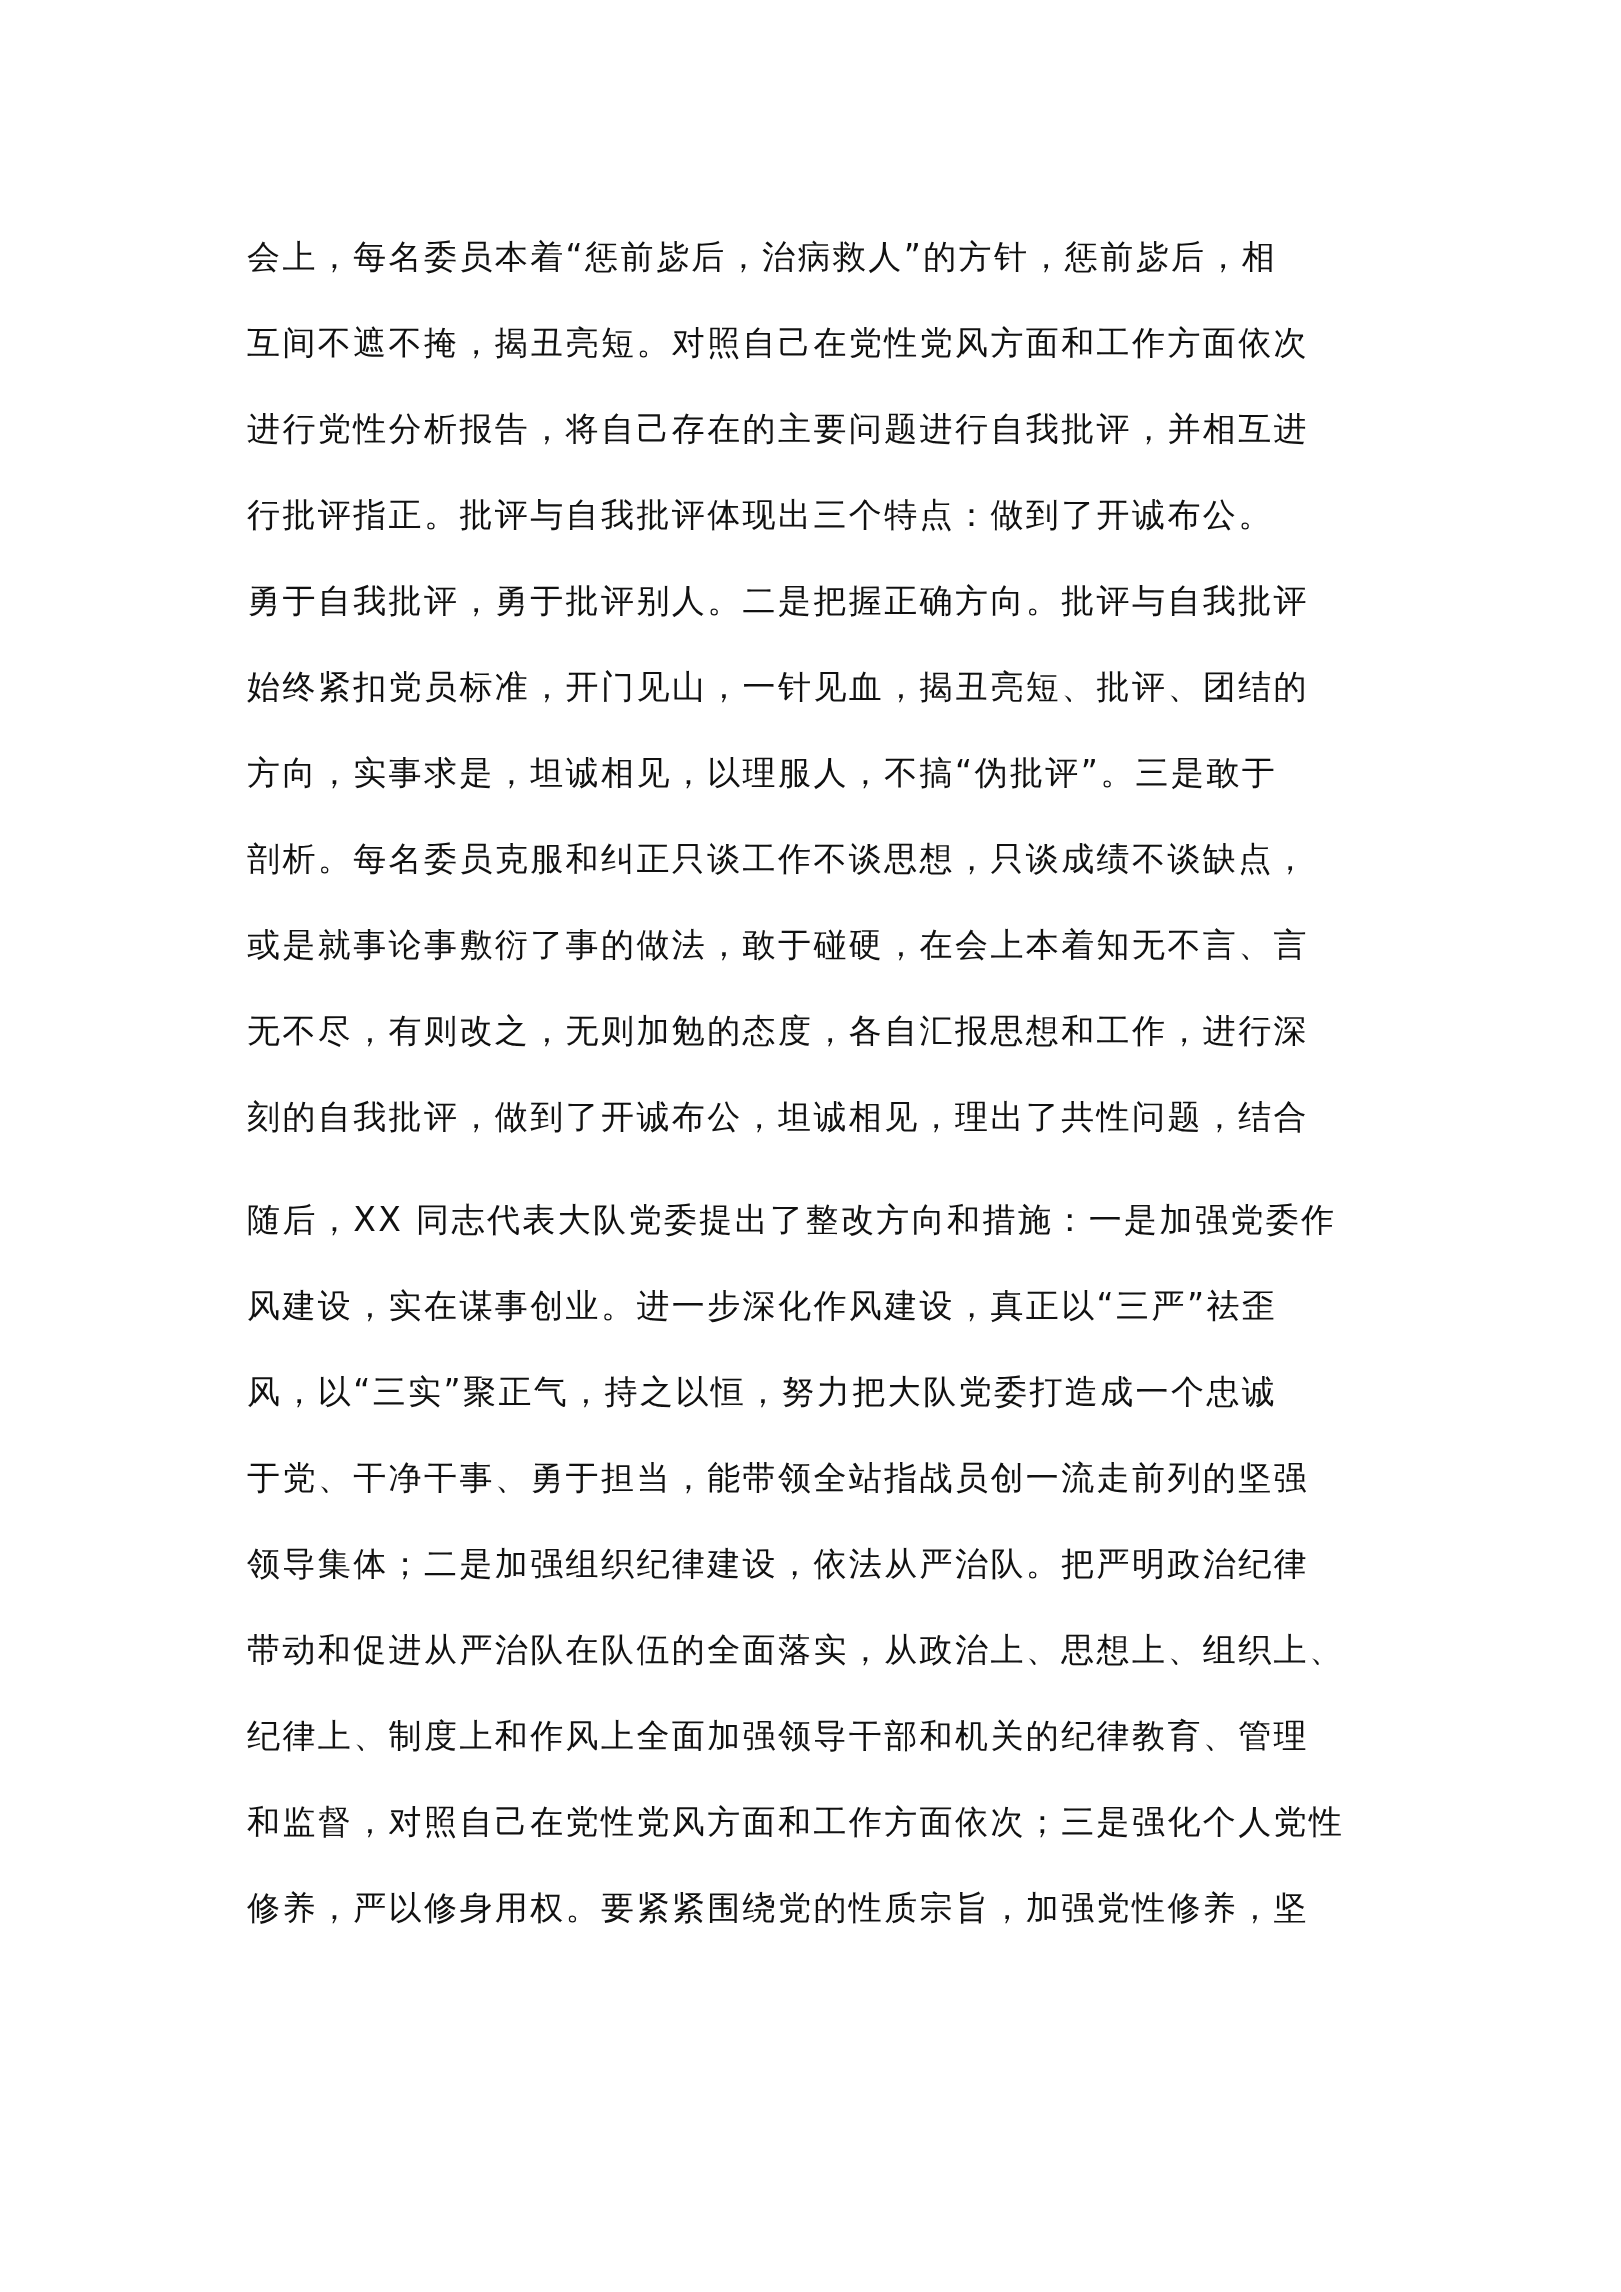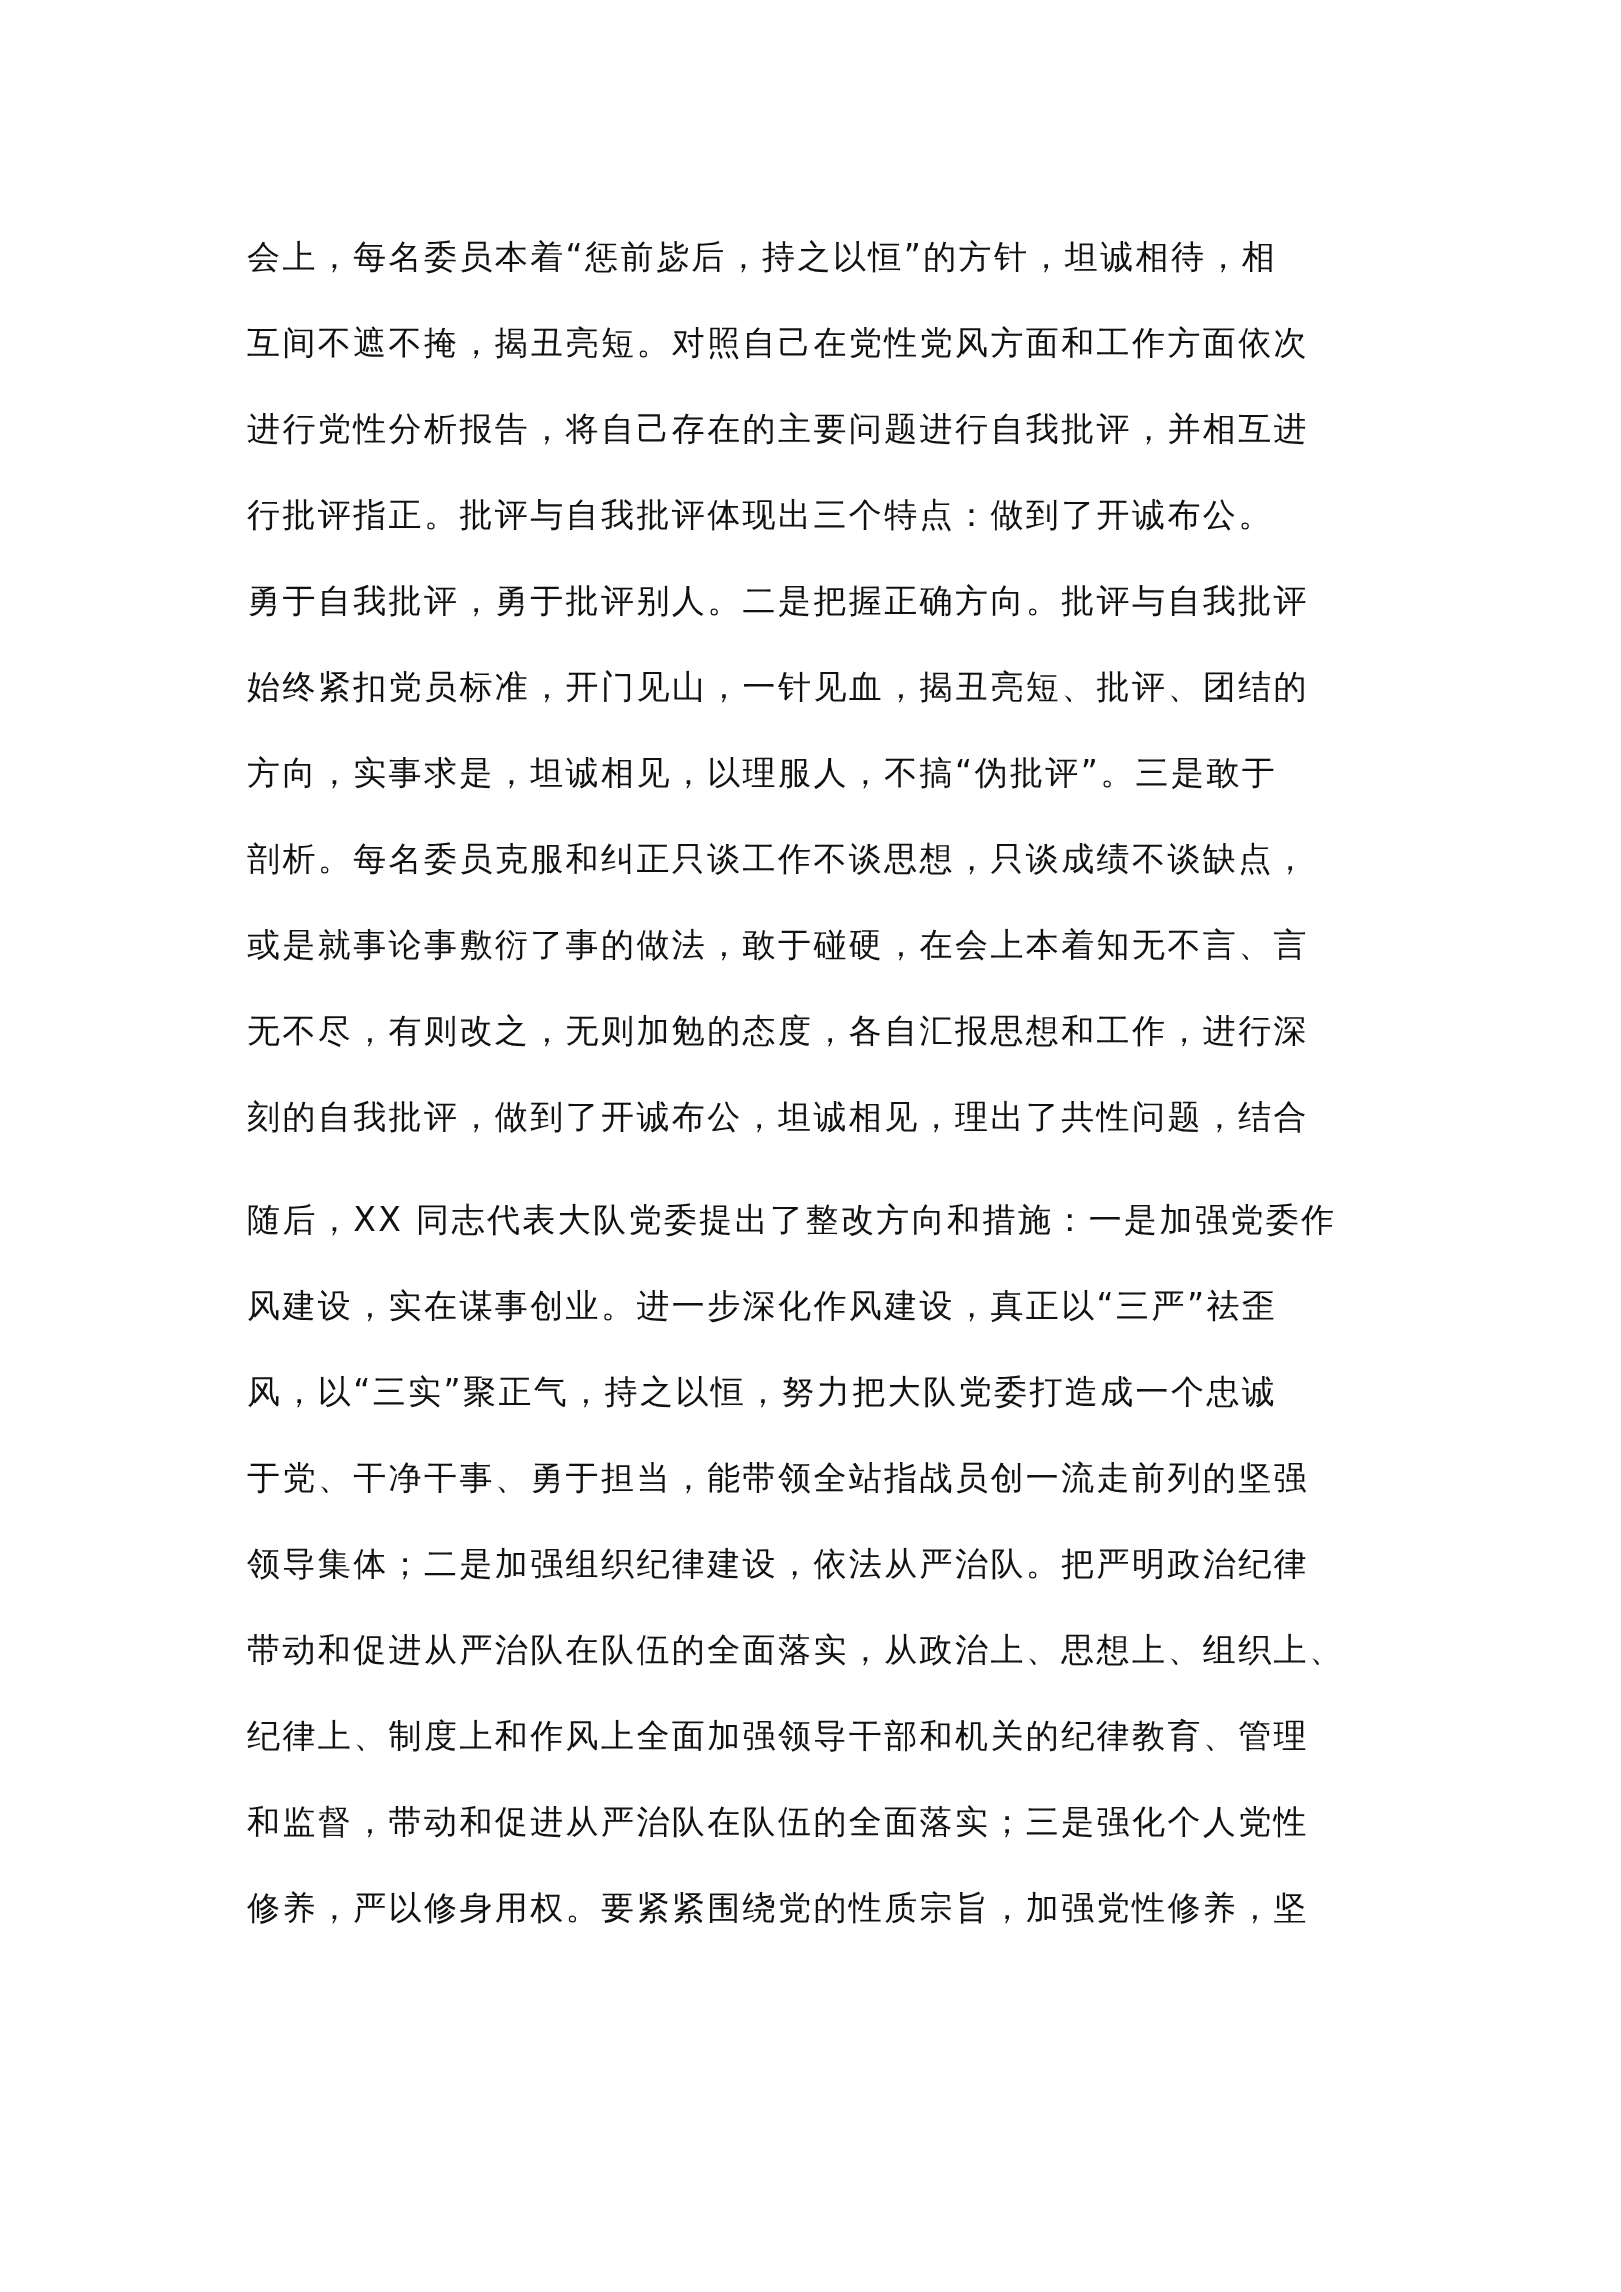--- a/index.html
+++ b/index.html
@@ -16,37 +16,37 @@
     letter-spacing: 2.4px;
   }
   .para { margin: 0 0 16.7px 0; padding: 0; text-align: justify; }
   .line { display: block; white-space: nowrap; }
 </style>
 </head>
 <body>
 
 <div class="page">
   <div class="para">
-    <span class="line">会上，每名委员本着“惩前毖后，持之以恒”的方针，坦诚相待，相</span>
+    <span class="line">会上，每名委员本着“惩前毖后，治病救人”的方针，惩前毖后，相</span>
     <span class="line">互间不遮不掩，揭丑亮短。对照自己在党性党风方面和工作方面依次</span>
     <span class="line">进行党性分析报告，将自己存在的主要问题进行自我批评，并相互进</span>
     <span class="line">行批评指正。批评与自我批评体现出三个特点：做到了开诚布公。</span>
     <span class="line">勇于自我批评，勇于批评别人。二是把握正确方向。批评与自我批评</span>
     <span class="line">始终紧扣党员标准，开门见山，一针见血，揭丑亮短、批评、团结的</span>
     <span class="line">方向，实事求是，坦诚相见，以理服人，不搞“伪批评”。三是敢于</span>
     <span class="line">剖析。每名委员克服和纠正只谈工作不谈思想，只谈成绩不谈缺点，</span>
     <span class="line">或是就事论事敷衍了事的做法，敢于碰硬，在会上本着知无不言、言</span>
     <span class="line">无不尽，有则改之，无则加勉的态度，各自汇报思想和工作，进行深</span>
     <span class="line">刻的自我批评，做到了开诚布公，坦诚相见，理出了共性问题，结合</span>
   </div>
   <div class="para">
     <span class="line">随后，XX 同志代表大队党委提出了整改方向和措施：一是加强党委作</span>
     <span class="line">风建设，实在谋事创业。进一步深化作风建设，真正以“三严”祛歪</span>
     <span class="line">风，以“三实”聚正气，持之以恒，努力把大队党委打造成一个忠诚</span>
     <span class="line">于党、干净干事、勇于担当，能带领全站指战员创一流走前列的坚强</span>
     <span class="line">领导集体；二是加强组织纪律建设，依法从严治队。把严明政治纪律</span>
     <span class="line">带动和促进从严治队在队伍的全面落实，从政治上、思想上、组织上、</span>
     <span class="line">纪律上、制度上和作风上全面加强领导干部和机关的纪律教育、管理</span>
-    <span class="line">和监督，带动和促进从严治队在队伍的全面落实；三是强化个人党性</span>
+    <span class="line">和监督，对照自己在党性党风方面和工作方面依次；三是强化个人党性</span>
     <span class="line">修养，严以修身用权。要紧紧围绕党的性质宗旨，加强党性修养，坚</span>
   </div>
 </div>
 
 
 </body></html>

